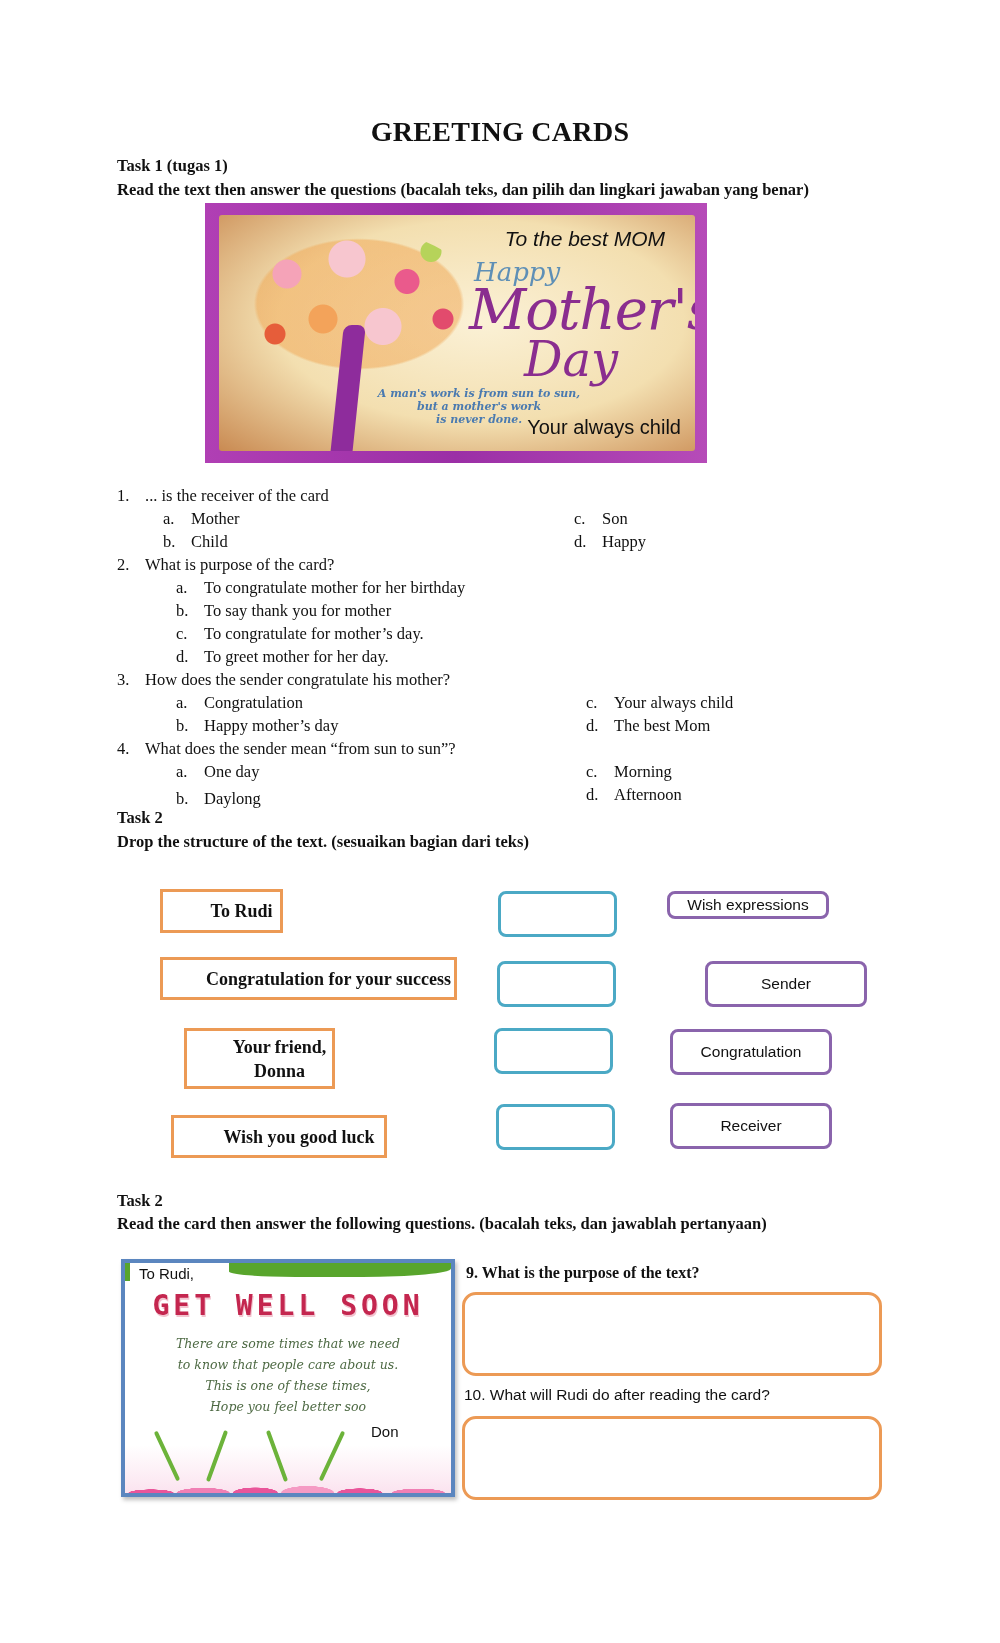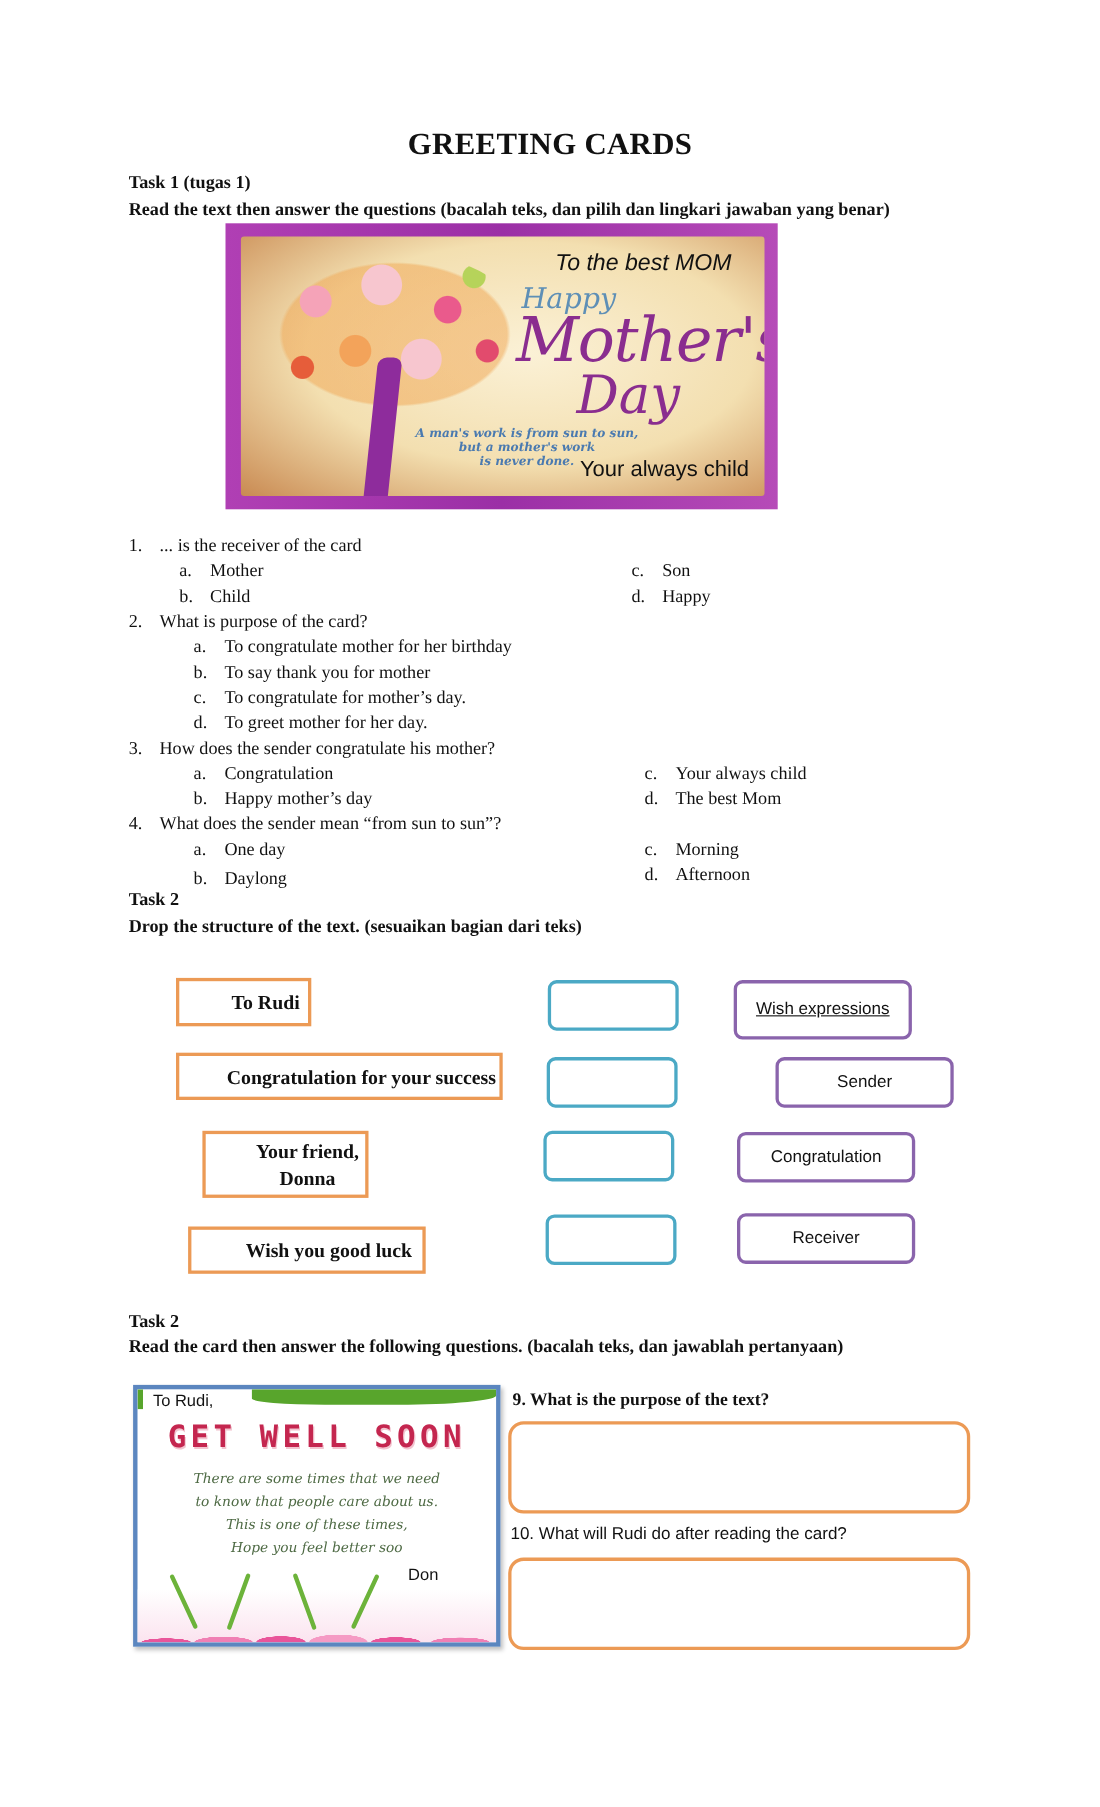--- a/index.html
+++ b/index.html
@@ -155,21 +155,21 @@
   <div>Your friend,</div>
   <div>Donna</div>
 </div>
 <div class="abs obox" style="left:171px; top:1115px; width:216px; height:43px;">Wish you good luck</div>
 
 <div class="abs tbox" style="left:498px; top:891px; width:119px; height:46px;"></div>
 <div class="abs tbox" style="left:497px; top:961px; width:119px; height:46px;"></div>
 <div class="abs tbox" style="left:494px; top:1028px; width:119px; height:46px;"></div>
 <div class="abs tbox" style="left:496px; top:1104px; width:119px; height:46px;"></div>
 
-<div class="abs pbox" style="left:667px; top:891px; width:162px; height:54px;text-decoration:underline;">Wish expressions</div>
+<div class="abs pbox" style="left:667px; top:891px; width:162px; height:28px;">Wish expressions</div>
 <div class="abs pbox" style="left:671px; top:961px; width:162px; height:46px;margin-left:34px;">Sender</div>
 <div class="abs pbox" style="left:670px; top:1029px; width:162px; height:46px;">Congratulation</div>
 <div class="abs pbox" style="left:670px; top:1103px; width:162px; height:46px;">Receiver</div>
 
 <div class="abs bold-line" style="top:1191px;">Task 2</div>
 <div class="abs bold-line" style="top:1214px;">Read the card then answer the following questions. (bacalah teks, dan jawablah pertanyaan)</div>
 
 <div class="abs gw-card">
   <div class="gw-greenleft"></div>
   <div class="gw-green"></div>

